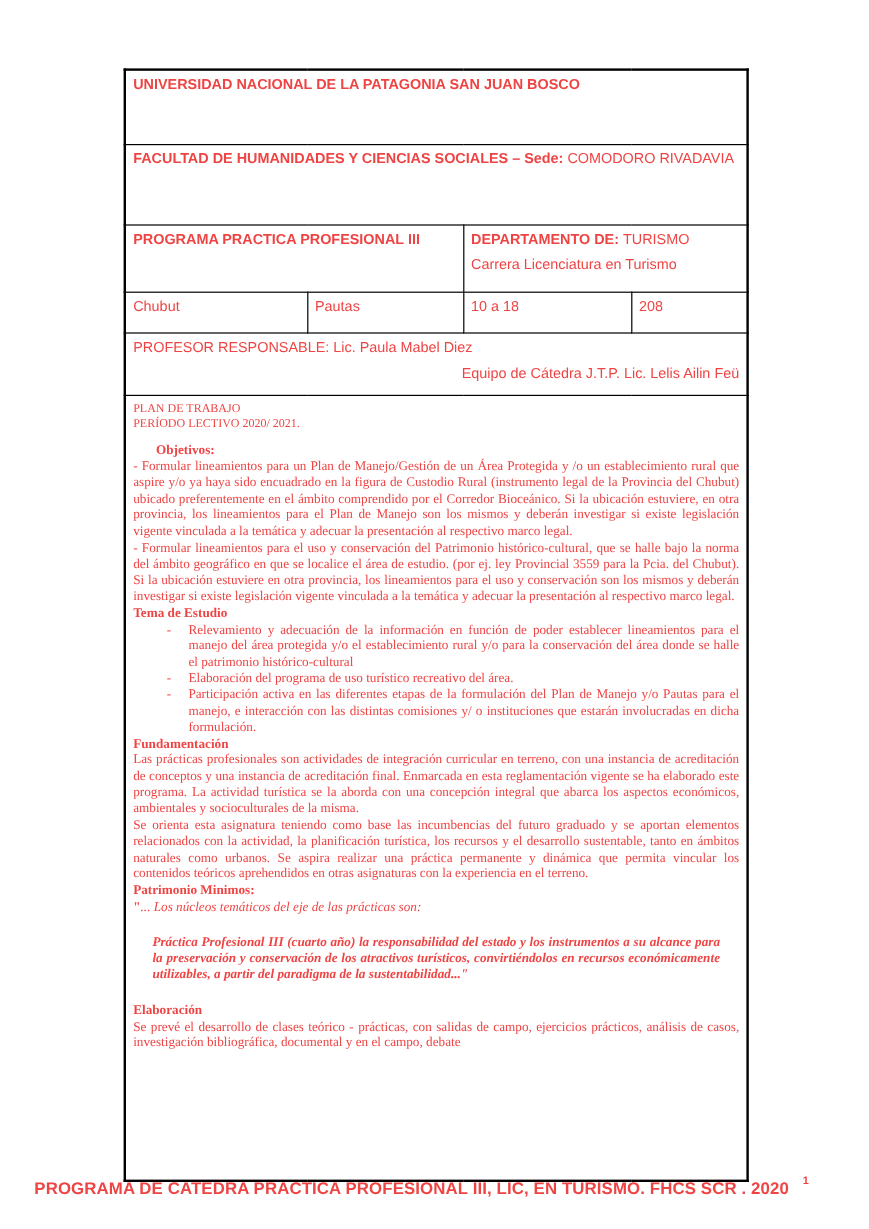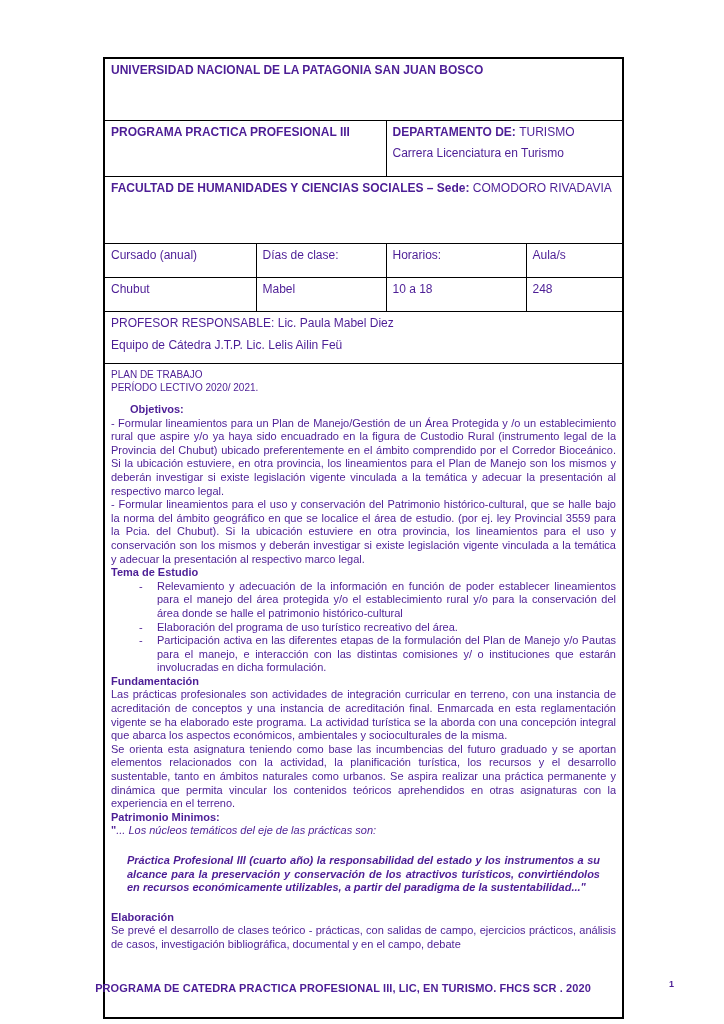--- a/index.html
+++ b/index.html
@@ -1,55 +1,55 @@
 <!DOCTYPE html>
 <html><head>
 <meta charset="utf-8">
 <style>
   html,body { margin:0; padding:0; background:#ffffff; }
   .page {
     position:relative; width:724px; height:1024px; background:#ffffff;
-    font-family:"Liberation Sans", "DejaVu Sans", sans-serif; color:#4c1d95;
+    font-family:"Liberation Sans", "DejaVu Sans", sans-serif; color:#ef4444;
     overflow:hidden;
   }
   table.doc {
     position:absolute; left:103px; top:57px; width:519px;
     border-collapse:collapse; table-layout:fixed;
     border:2px solid #000;
   }
   table.doc td {
     border:1.6px solid #000; vertical-align:top;
     padding:4px 6px; font-size:12px; line-height:14px;
     overflow:hidden; word-wrap:break-word;
   }
   .b { font-weight:bold; }
   td.r1 { height:53px; }
   td.r2 { height:58px; }
   td.r3 { height:47px; }
   td.r4 { height:25px; font-size:11.5px; }
   td.r5 { height:25px; font-size:11.5px; }
   td.r6 { height:43px; font-size:11.5px; }
-  td.rbody { height:645px; padding:4px 6px; }
+  td.rbody { height:645px; padding:4px 6px;font-family:Liberation Serif, serif; }
   .nowrap { white-space:nowrap; }
   .career { margin-top:7px; }
-  .equipo { margin-top:8px; }
+  .equipo { margin-top:8px;text-align:right; }
   .body-content { height:633px; overflow:hidden; font-size:11px; line-height:13.6px; }
   .plan { font-size:10px; line-height:13px; margin-bottom:9px; }
   .heading { font-weight:bold; }
   .heading.first { margin-top:0;margin-left:19px; }
   .jpar { margin:0; text-align:justify; }
   .tema-list { margin:0; }
   .titem { position:relative; padding-left:46px; text-align:justify; }
   .titem::before { content:"-"; position:absolute; left:28px; top:0; }
   .q1 { margin:0; font-style:italic; }
   .q1 .qmark { font-weight:bold; font-style:normal; }
   .q2 { margin:16px; font-style:italic; font-weight:bold; text-align:justify; }
   .footer {
     position:absolute; top:982px; left:0; width:686px; text-align:center;
-    font-size:11px; font-weight:bold; letter-spacing:0.1px;
+    font-size:14px; font-weight:bold; letter-spacing:0.1px;
   }
   .pagenum {
     position:absolute; top:979px; left:669px; font-size:9px; font-weight:bold;
   }
 </style>
 </head>
 <body>
 
 <div class="page">
 
@@ -60,44 +60,38 @@
         <col style="width:140px">
         <col style="width:97px">
     </colgroup>
     <tbody>
       <tr>
         <td class="r1" colspan="4">
           <span class="b">UNIVERSIDAD NACIONAL DE LA PATAGONIA SAN JUAN BOSCO</span>
         </td>
       </tr>
       <tr>
+        <td class="r2" colspan="4">
+          <span class="b">FACULTAD DE HUMANIDADES Y CIENCIAS SOCIALES – Sede: </span><span>COMODORO RIVADAVIA</span>
+        </td>
+      </tr>
+      <tr>
         <td class="r3" colspan="2">
           <span class="b nowrap">PROGRAMA PRACTICA PROFESIONAL III</span>
         </td>
         <td class="r3" colspan="2">
           <div><span class="b">DEPARTAMENTO DE: </span><span>TURISMO</span></div>
           <div class="career">Carrera Licenciatura en Turismo</div>
         </td>
       </tr>
       <tr>
-        <td class="r2" colspan="4">
-          <span class="b">FACULTAD DE HUMANIDADES Y CIENCIAS SOCIALES – Sede: </span><span>COMODORO RIVADAVIA</span>
-        </td>
-      </tr>
-      <tr>
-        <td class="r4">Cursado (anual)</td>
-        <td class="r4">Días de clase:</td>
-        <td class="r4">Horarios:</td>
-        <td class="r4">Aula/s</td>
-      </tr>
-      <tr>
         <td class="r5">Chubut</td>
-        <td class="r5">Mabel</td>
+        <td class="r5">Pautas</td>
         <td class="r5">10 a 18</td>
-        <td class="r5">248</td>
+        <td class="r5">208</td>
       </tr>
       <tr>
         <td class="r6" colspan="4">
           <div>PROFESOR RESPONSABLE: Lic. Paula Mabel Diez</div>
           <div class="equipo">Equipo de Cátedra J.T.P. Lic. Lelis Ailin Feü</div>
         </td>
       </tr>
       <tr>
         <td class="rbody" colspan="4">
           <div class="body-content">

